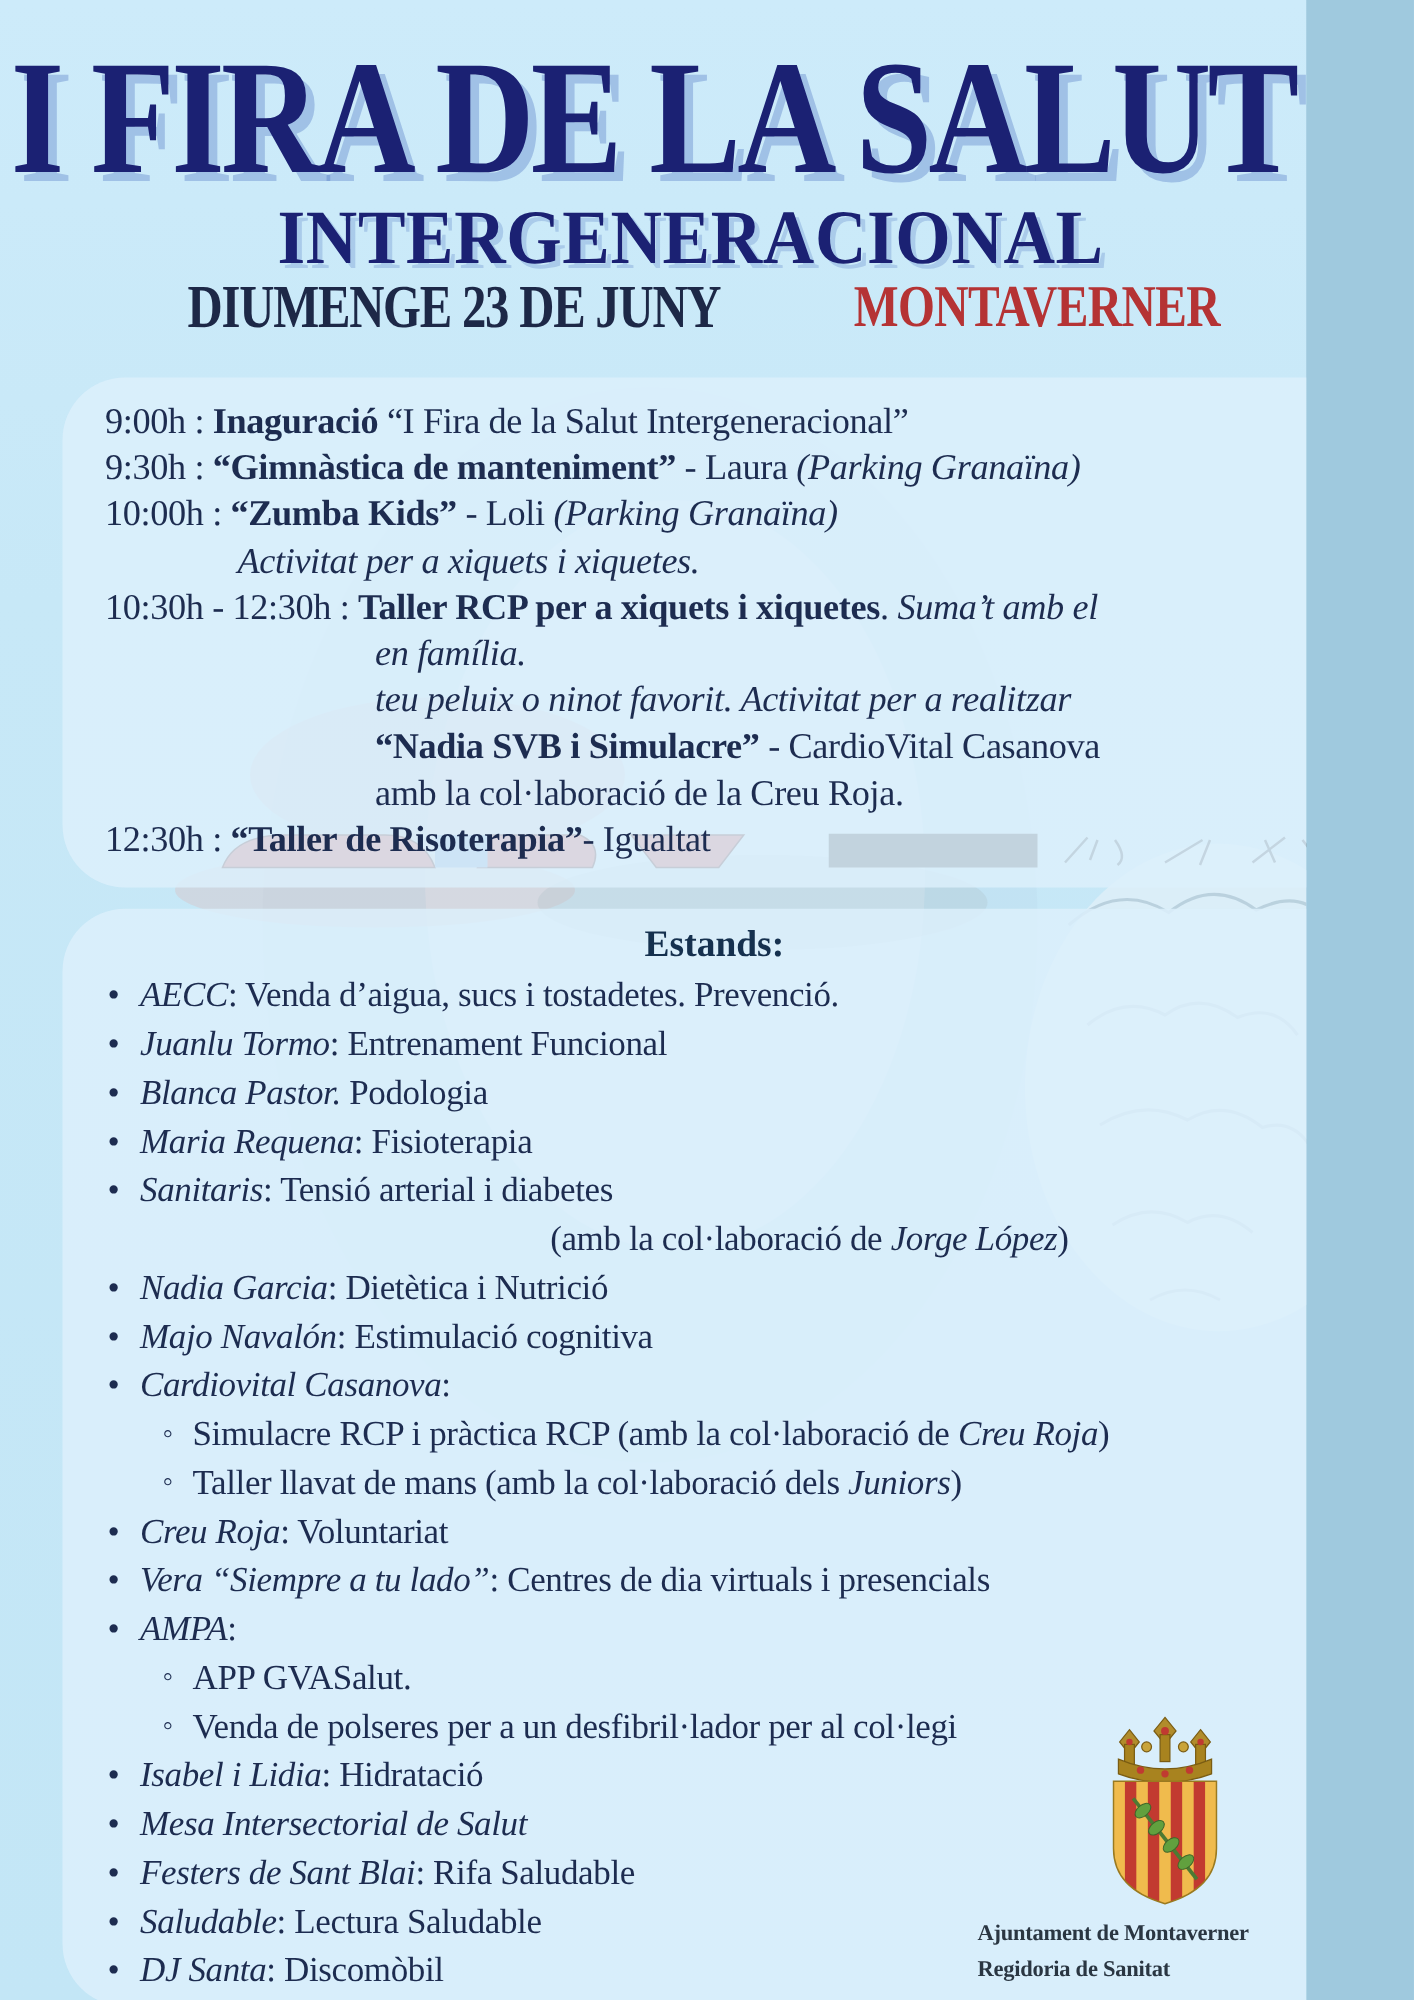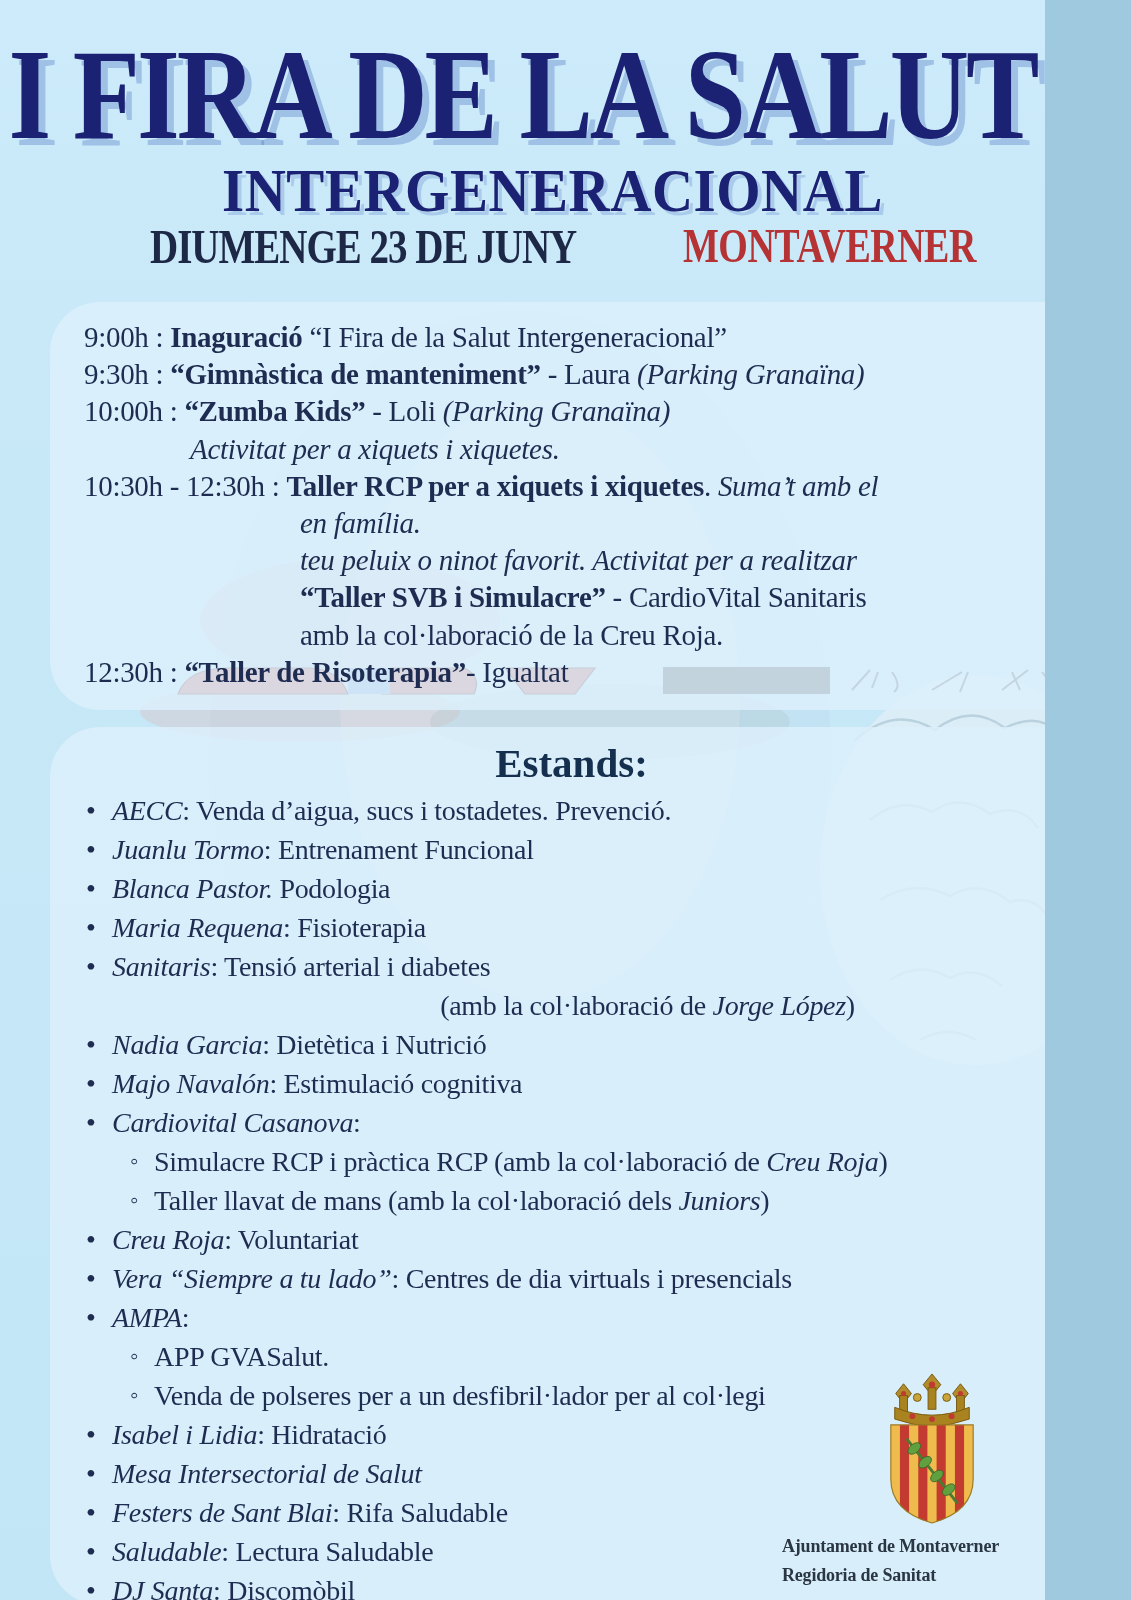--- a/index.html
+++ b/index.html
@@ -33,21 +33,21 @@
   }
   .panel.schedule{top:270px; height:408px; padding:17px 34px;}
   .panel.estands{top:695px; height:878px; padding:8px 28px;}
   
   .sline{font-size:29px; line-height:37.2px; letter-spacing:-0.3px; color:#1d2c50; white-space:nowrap;}
   .sline.ind-1{padding-left:106px;}
   .sline.ind-2{padding-left:216px;}
   .seg-b{font-weight:bold;}
   .seg-i{font-style:italic;}
   
-  .estands-heading{margin:4px 0 4px; text-align:center; font-size:41px; font-weight:bold; color:#15304e;}
+  .estands-heading{margin:4px 0 4px; text-align:center; font-size:30px; font-weight:bold; color:#15304e;}
   .stand-list{list-style:none; margin:2px 0 0; padding:0;}
   .stand-list li{position:relative; font-size:28px; line-height:39px; letter-spacing:-0.3px;
     color:#1d2c50; white-space:nowrap;}
   li.lvl-bullet{padding-left:34px;}
   li.lvl-sub{padding-left:76px;}
   li.lvl-cont{padding-left:152px;text-align:center;}
   li .marker{position:absolute; left:8px; top:0; color:#1d2c50;}
   li.lvl-sub .marker{left:52px; font-size:24px;}
   
   .crest{position:absolute; left:872px; top:1372px; width:120px; height:152px;}
@@ -117,21 +117,21 @@
         <div class="sline ind-0">
           <span><span class="seg-r">10:30h - 12:30h : </span><span class="seg-b">Taller RCP per a xiquets i xiquetes</span><span class="seg-r">. </span><span class="seg-i">Suma’t amb el</span></span>
         </div>
         <div class="sline ind-2">
           <span><span class="seg-i">en família.</span></span>
         </div>
         <div class="sline ind-2">
           <span><span class="seg-i">teu peluix o ninot favorit. Activitat per a realitzar</span></span>
         </div>
         <div class="sline ind-2">
-          <span><span class="seg-b">“Taller SVB i Simulacre”</span><span class="seg-r"> - CardioVital Sanitaris</span></span>
+          <span><span class="seg-b">“Nadia SVB i Simulacre”</span><span class="seg-r"> - CardioVital Casanova</span></span>
         </div>
         <div class="sline ind-2">
           <span><span class="seg-r">amb la col·laboració de la Creu Roja.</span></span>
         </div>
         <div class="sline ind-0">
           <span><span class="seg-r">12:30h : </span><span class="seg-b">“Taller de Risoterapia”</span><span class="seg-r">- Igualtat</span></span>
         </div>
     </div>
   </section>
 

